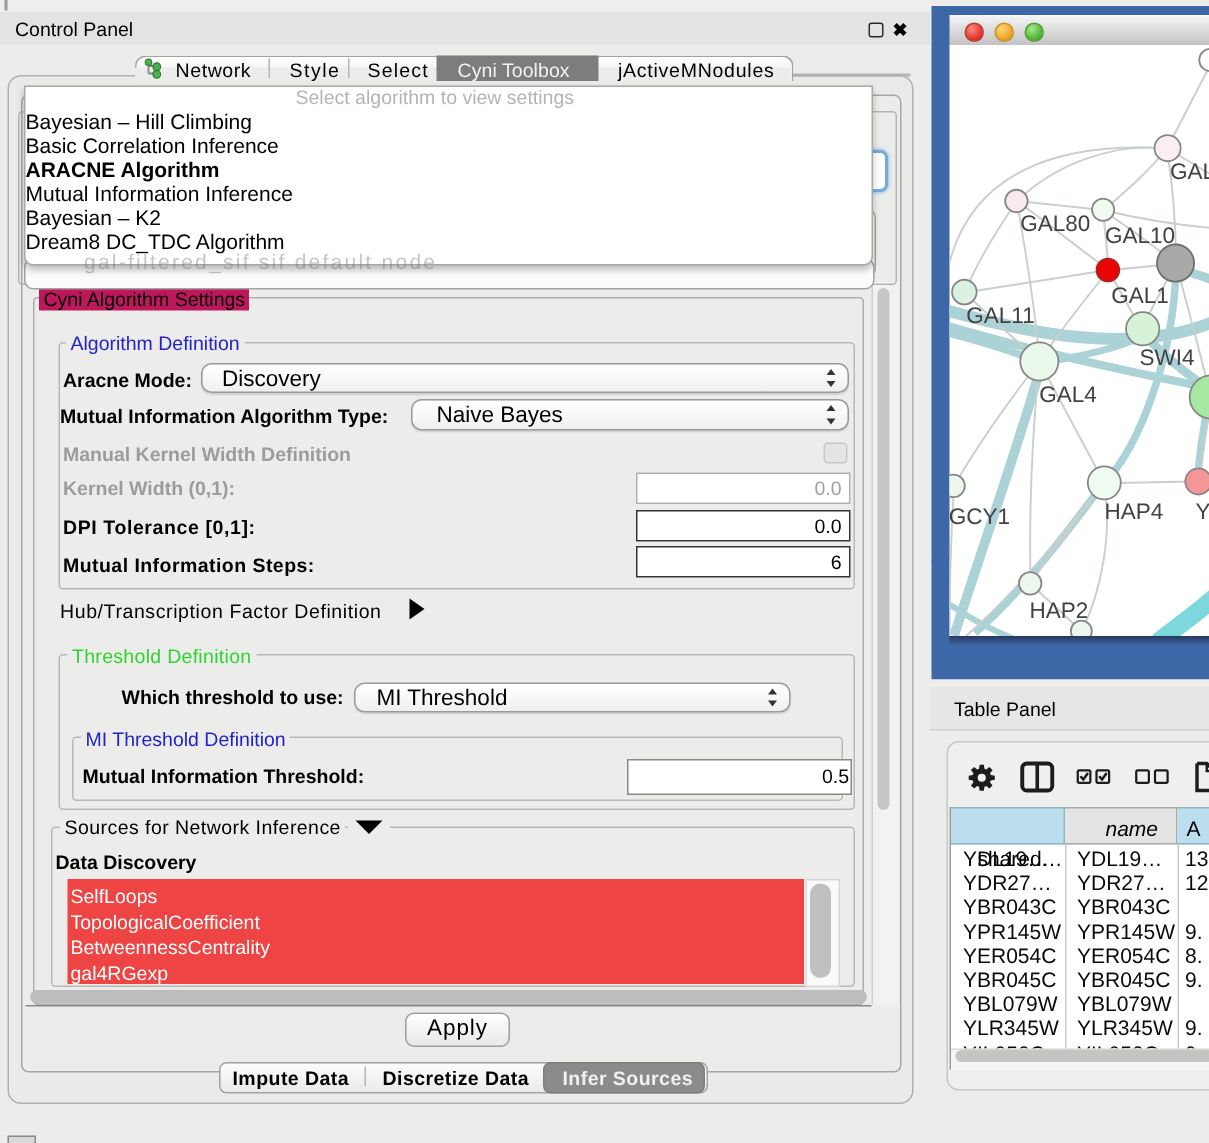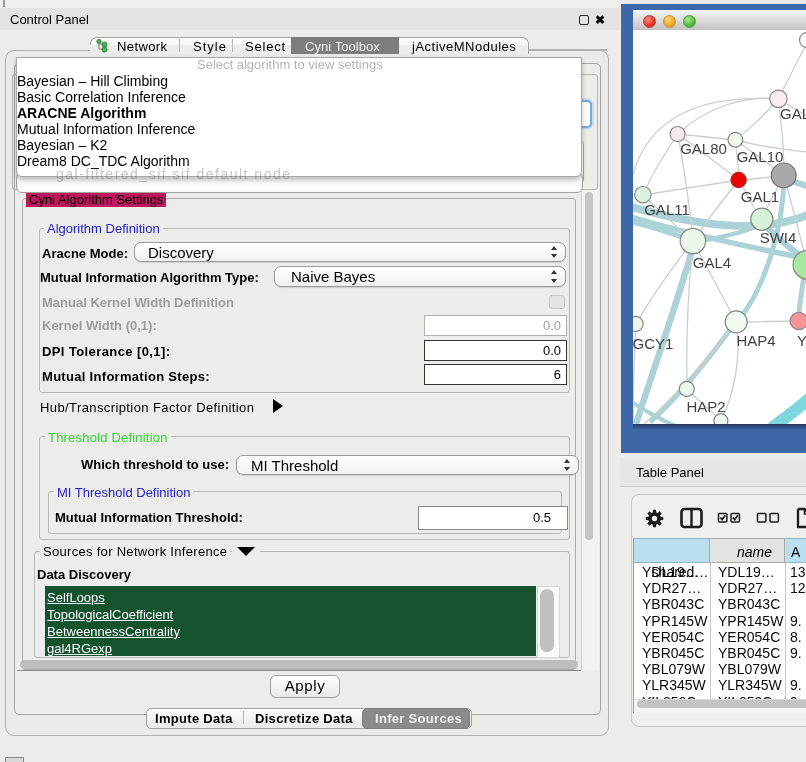--- a/index.html
+++ b/index.html
@@ -84,33 +84,33 @@
 
 <div class="lbl b" style="left:42px;top:369px;letter-spacing:0.3px;">Mutual Information Steps:</div>
 <div class="field" style="left:424px;top:364px;width:143px;height:21px;line-height:19px;padding-right:5px;">6</div>
 
 <div class="lbl" style="left:40px;top:400px;letter-spacing:0.4px;">Hub/Transcription Factor Definition</div>
 <div class="abs" style="left:273px;top:399px;width:0;height:0;border-left:10px solid #000;border-top:7px solid transparent;border-bottom:7px solid transparent;"></div>
 
 <div class="gbox" style="left:39px;top:436px;width:531px;height:104px;border-color:#b8b8b6;"></div>
 <div class="lbl" style="left:45px;top:430px;background:#ececea;padding:0 3px;color:#2fd52f;letter-spacing:0.2px;">Threshold Definition</div>
 <div class="lbl b" style="left:81px;top:457px;">Which threshold to use:</div>
-<div class="combo" style="left:236px;top:455px;width:343px;height:20px;line-height:19px;padding-left:14px;">MI Threshold<span class="spn"></span></div>
+<div class="combo" style="left:236px;top:455px;width:291px;height:20px;line-height:19px;padding-left:14px;">MI Threshold<span class="spn"></span></div>
 
 <div class="gbox" style="left:48px;top:491px;width:514px;height:43px;border-color:#b8b8b6;"></div>
 <div class="lbl" style="left:54px;top:485px;background:#ececea;padding:0 3px;color:#2222cc;">MI Threshold Definition</div>
 <div class="lbl b" style="left:55px;top:510px;">Mutual Information Threshold:</div>
-<div class="field" style="left:418px;top:506px;width:150px;height:24px;line-height:22px;padding-right:16px;border-color:#8a8a88;">0.5</div>
+<div class="field" style="left:418px;top:506px;width:150px;height:24px;line-height:22px;padding-right:1px;border-color:#8a8a88;">0.5</div>
 
 <div class="gbox" style="left:34px;top:551px;width:536px;height:107px;border-color:#b8b8b6;"></div>
 <div class="lbl" style="left:40px;top:544px;background:#ececea;padding:0 3px;letter-spacing:0.3px;">Sources for Network Inference</div>
 <div class="abs" style="left:232px;top:545px;width:28px;height:13px;background:#ececea;"></div>
 <div class="abs" style="left:237px;top:547px;width:0;height:0;border-top:9px solid #000;border-left:9.5px solid transparent;border-right:9.5px solid transparent;"></div>
 <div class="lbl b" style="left:37px;top:567px;">Data Discovery</div>
-<div class="abs" style="left:45px;top:586px;width:491px;height:70px;background:#14532d;color:#fff;font-size:13px;line-height:17px;padding:3px 16px 0 2px;box-sizing:border-box;text-decoration:underline;">SelfLoops<br>TopologicalCoefficient<br>BetweennessCentrality<br>gal4RGexp</div>
+<div class="abs" style="left:45px;top:586px;width:491px;height:70px;background:#ef4444;color:#fff;font-size:13px;line-height:17px;padding:3px 16px 0 2px;box-sizing:border-box;">SelfLoops<br>TopologicalCoefficient<br>BetweennessCentrality<br>gal4RGexp</div>
 
 <div class="abs" style="left:537px;top:586px;width:21px;height:70px;background:#fafafa;border:1px solid #d8d8d6;"></div>
 <div class="abs" style="left:540px;top:589px;width:14px;height:63px;background:#c0c0c0;border-radius:7px;"></div>
 
 <div class="abs" style="left:20px;top:660px;width:558px;height:9px;background:#bdbdbd;border-radius:5px;"></div>
 
 <div class="abs" style="left:581px;top:188px;width:17px;height:482px;background:#f2f2f0;border-left:1px solid #d0d0ce;"></div>
 <div class="abs" style="left:585px;top:192px;width:8px;height:348px;background:#c6c6c4;border-radius:5px;"></div>
 
 <div class="abs" style="left:270px;top:675px;width:68px;height:21px;background:linear-gradient(#ffffff,#e8e8e6);border:1px solid #9e9e9c;border-radius:6px;text-align:center;line-height:20px;font-size:15px;letter-spacing:0.6px;">Apply</div>

